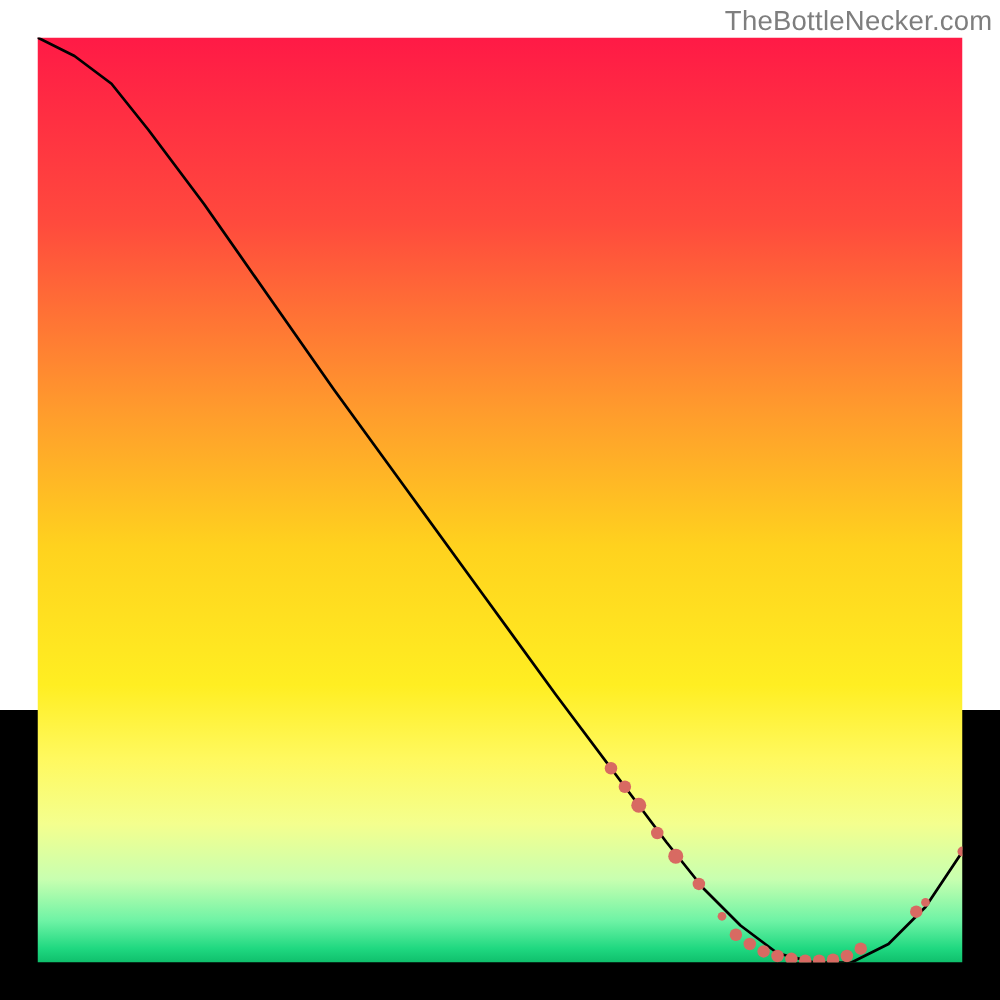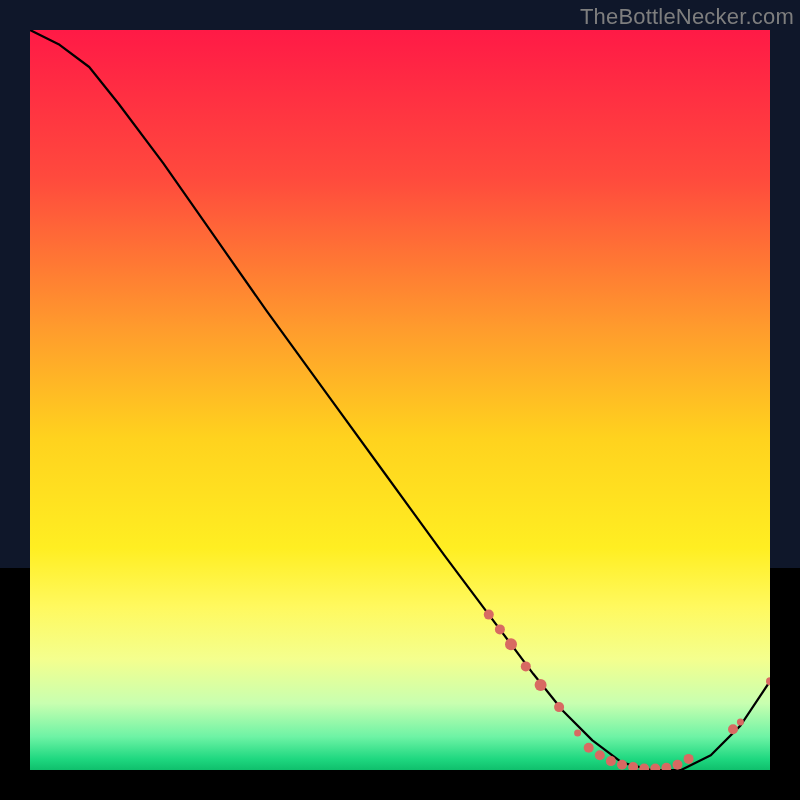--- a/index.html
+++ b/index.html
@@ -7,21 +7,21 @@
     padding: 0;
     width: 800px;
     height: 800px;
     background: #000;
     overflow: hidden;
   }
   .wrap {
     position: relative;
     width: 800px;
     height: 568px;
-    background: #0f172a;
+    background: #ffffff;
   }
   .plot {
     position: absolute;
     left: 30px;
     top: 30px;
     width: 740px;
     height: 740px;
   }
   .watermark {
     position: absolute;

